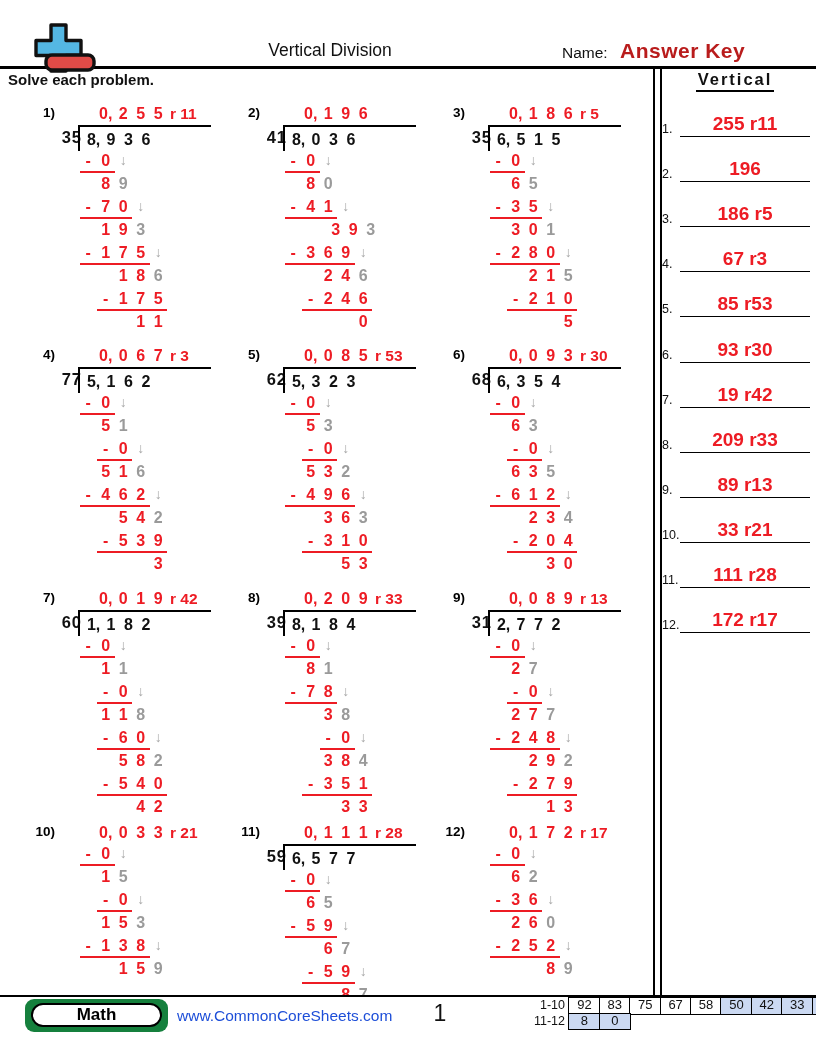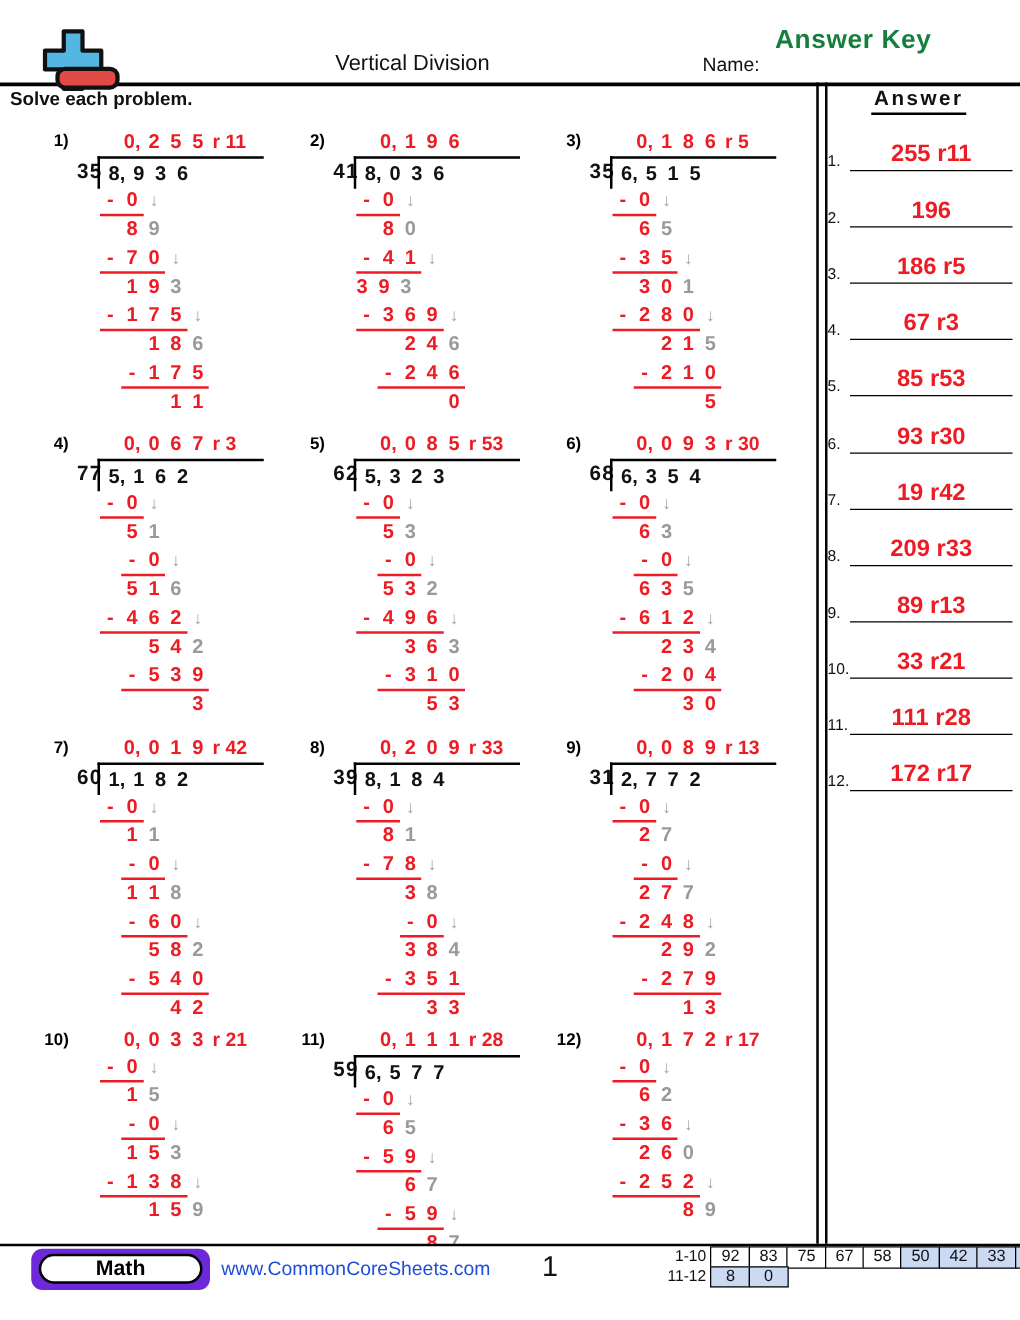--- a/index.html
+++ b/index.html
@@ -5,22 +5,22 @@
   html,body{margin:0;padding:0;background:#888;}
   .page{position:relative;width:816px;height:1056px;background:#fff;margin:0 auto;
         font-family:"Liberation Sans",sans-serif;overflow:hidden;color:#111;}
 
   
   .hdr-line{position:absolute;left:0;right:0;top:66px;height:2.5px;background:#000;z-index:3;}
   .logo{position:absolute;left:30px;top:22px;z-index:4;}
   .title{position:absolute;left:140px;top:40px;width:380px;text-align:center;
          font-size:17.5px;color:#111;z-index:2;}
   .namelabel{position:absolute;left:562px;top:44px;font-size:15.5px;}
-  .answerkey{position:absolute;left:620px;top:20px;font-size:21px;font-weight:700;
-             color:#15803d;letter-spacing:.5px;}
+  .answerkey{position:absolute;left:620px;top:39px;font-size:21px;font-weight:700;
+             color:#b91c1c;letter-spacing:.5px;}
   .instruction{position:absolute;left:8px;top:71px;font-size:15px;font-weight:700;z-index:2;}
 
   
   .ans-divider{position:absolute;left:653px;top:66px;bottom:60px;width:5px;
                border-left:2px solid #000;border-right:2px solid #000;}
   .ans-title-wrap{position:absolute;left:660px;top:70px;width:150px;text-align:center;}
   .ans-title{display:inline-block;font-size:16.5px;font-weight:700;letter-spacing:2px;
              border-bottom:2px solid #000;padding:0 2px 1px 2px;}
   .aitem{position:absolute;left:658px;width:156px;height:26px;}
   .anum{position:absolute;left:4px;bottom:1px;font-size:12.5px;color:#111;}
@@ -45,21 +45,21 @@
            font-size:16.5px;font-weight:700;color:#111;letter-spacing:1px;}
   .dvd{position:absolute;left:58px;top:0;width:133px;height:26px;box-sizing:border-box;
        border-left:2.2px solid #000;border-top:2.2px solid #000;padding-left:4.8px;
        padding-top:2px;line-height:21px;white-space:nowrap;}
   .wline{height:23px;line-height:19px;white-space:nowrap;}
   .sgrp{display:inline-block;height:20px;border-bottom:2.5px solid #ed1c24;vertical-align:top;}
 
   
   .footer{position:absolute;left:0;right:0;top:995px;bottom:0;background:#fff;
           border-top:2.5px solid #000;z-index:5;}
-  .badge-bg{position:absolute;left:25px;top:2px;width:143px;height:33px;background:#6d28d9;
+  .badge-bg{position:absolute;left:25px;top:2px;width:143px;height:33px;background:#15803d;
             border-radius:9px;}
   .badge-oval{position:absolute;left:6px;top:4px;right:6px;bottom:5px;background:#fff;
               border:2.5px solid #000;border-radius:14px;text-align:center;
               font-size:17px;font-weight:700;line-height:19px;color:#000;}
   .site{position:absolute;left:177px;top:10px;font-size:15.5px;color:#1d4ed8;}
   .pagenum{position:absolute;left:425px;top:3px;width:30px;text-align:center;
            font-size:23px;color:#111;}
   .score{position:absolute;left:527px;top:0;font-size:13px;}
   .srow{display:flex;}
   .slabel{width:38px;text-align:right;padding-right:5px;line-height:17.5px;
@@ -79,21 +79,21 @@
     <path d="M21,3 H36 V18.5 H51 V33.5 H36 V49 H21 V33.5 H6 V18.5 H21 Z" fill="#54b7e3" stroke="#111" stroke-width="3.4" stroke-linejoin="round"></path>
     <rect x="16" y="33" width="48" height="15" rx="6" fill="#e04b47" stroke="#111" stroke-width="3.4"></rect>
   </svg>
   <div class="title">Vertical Division</div>
   <div class="namelabel">Name:</div>
   <div class="answerkey">Answer Key</div>
   <div class="instruction">Solve each problem.</div>
 
   <div class="ans-divider"></div>
   <div class="ans-title-wrap">
-    <span class="ans-title">Answer</span>
+    <span class="ans-title">Vertical</span>
   </div>
   <div id="answers">
       <div class="aitem" style="top:111.0px">
         <span class="anum">1.</span>
         <span class="aval">255 r11</span>
       </div>
       <div class="aitem" style="top:156.1px">
         <span class="anum">2.</span>
         <span class="aval">196</span>
       </div>
@@ -162,21 +162,21 @@
         <div class="pnum">2)</div>
         <div class="qrow"><span class="cell red">0,</span><span class="cell red">1</span><span class="cell red">9</span><span class="cell red">6</span></div>
         <div class="drow">
           <span class="divisor">41</span>
           <span class="dvd"><span class="cell blk">8,</span><span class="cell blk">0</span><span class="cell blk">3</span><span class="cell blk">6</span></span>
         </div>
         <div class="work">
           <div class="wline" style="margin-left:59.5px"><span class="sgrp"><span class="cell red">-</span><span class="cell red">0</span></span><span class="cell arrow">↓</span></div>
           <div class="wline" style="margin-left:77px"><span class="cell red">8</span><span class="cell gry">0</span></div>
           <div class="wline" style="margin-left:59.5px"><span class="sgrp"><span class="cell red">-</span><span class="cell red">4</span><span class="cell red">1</span></span><span class="cell arrow">↓</span></div>
-          <div class="wline" style="margin-left:56px"><span class="cell red">3</span><span class="cell red">9</span><span class="cell gry">3</span></div>
+          <div class="wline" style="margin-left:102px"><span class="cell red">3</span><span class="cell red">9</span><span class="cell gry">3</span></div>
           <div class="wline" style="margin-left:59.5px"><span class="sgrp"><span class="cell red">-</span><span class="cell red">3</span><span class="cell red">6</span><span class="cell red">9</span></span><span class="cell arrow">↓</span></div>
           <div class="wline" style="margin-left:94.5px"><span class="cell red">2</span><span class="cell red">4</span><span class="cell gry">6</span></div>
           <div class="wline" style="margin-left:77px"><span class="sgrp"><span class="cell red">-</span><span class="cell red">2</span><span class="cell red">4</span><span class="cell red">6</span></span></div>
           <div class="wline" style="margin-left:129.5px"><span class="cell red">0</span></div>
         </div>
       </div>
       <div class="problem" style="left:430px;top:104px">
         <div class="pnum">3)</div>
         <div class="qrow"><span class="cell red">0,</span><span class="cell red">1</span><span class="cell red">8</span><span class="cell red">6</span><span class="rem">r 5</span></div>
         <div class="drow">

